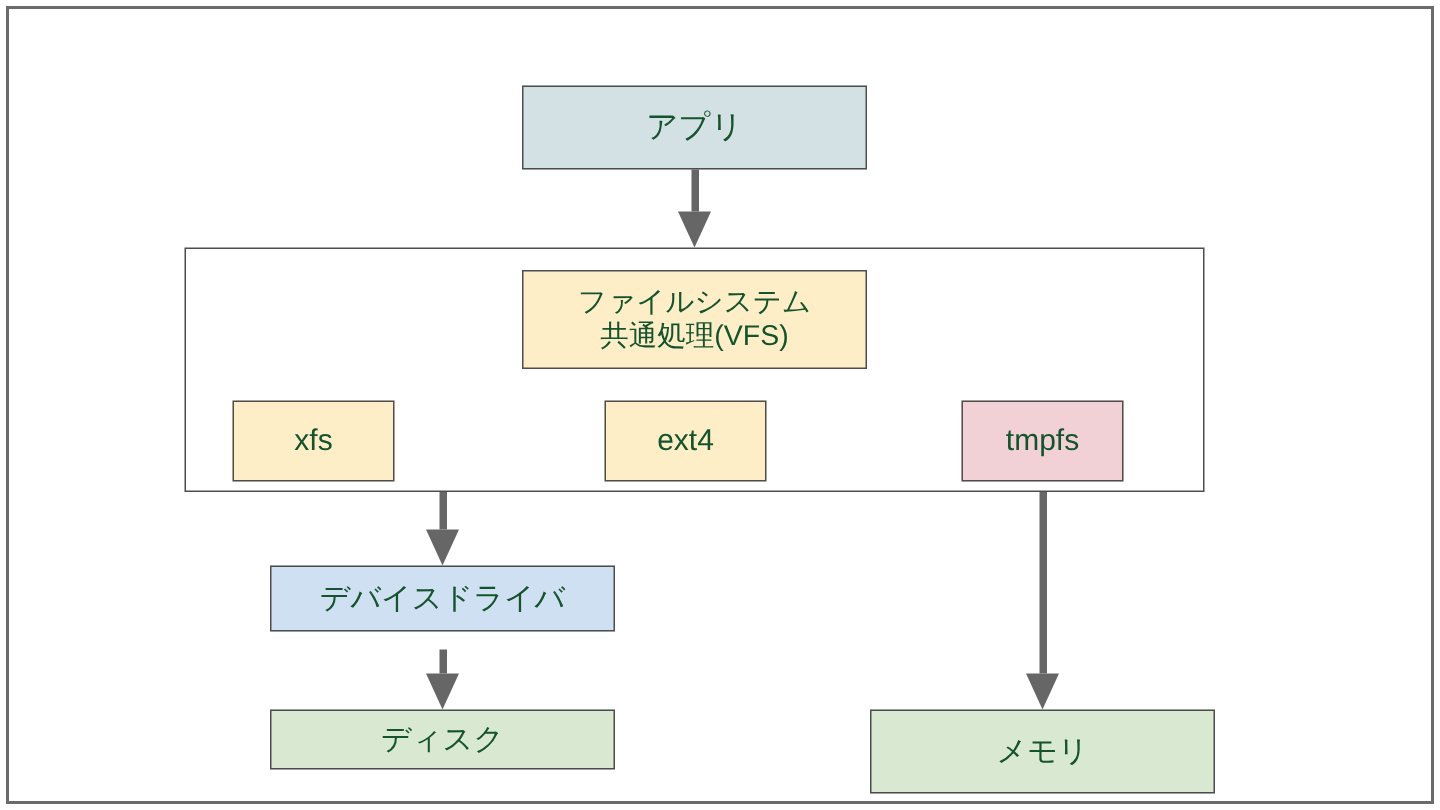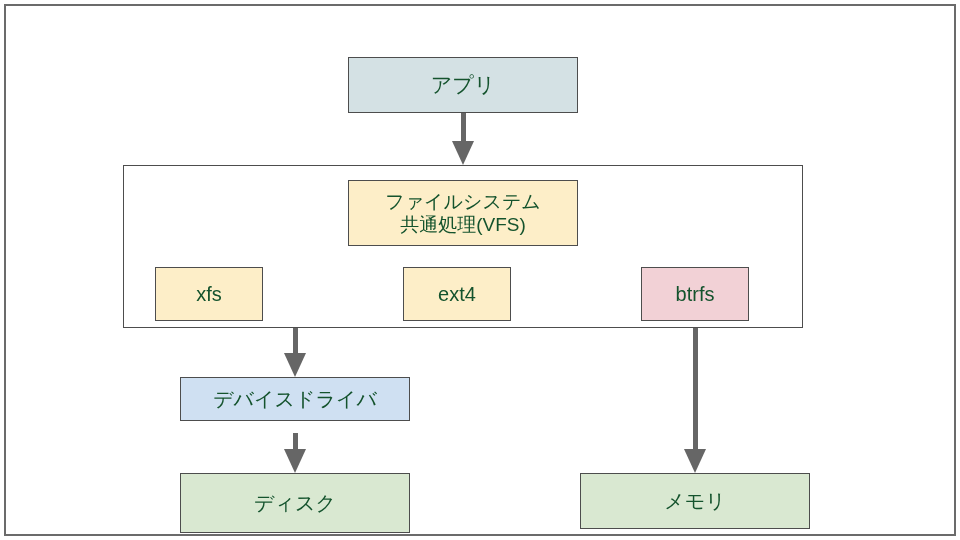--- a/index.html
+++ b/index.html
@@ -85,21 +85,21 @@
 
   .node-driver {
     left: 180px; top: 377px;
     width: 230px; height: 44px;
     background: #cfe0f2;
     font-size: 20px;
   }
 
   .node-disk {
     left: 180px; top: 473px;
-    width: 230px; height: 60px;
+    width: 230px; height: 40px;
     background: #d9e8d1;
     font-size: 20px;
   }
 
   .node-memory {
     left: 580px; top: 473px;
     width: 230px; height: 56px;
     background: #d9e8d1;
     font-size: 20px;
   }
@@ -160,21 +160,21 @@
     <div class="arrow-head"></div>
   </div>
 
   <div class="kernel-container"></div>
 
   <div class="node node-vfs">ファイルシステム
 共通処理(VFS)</div>
 
   <div class="node fs-box fs-0">xfs</div>
   <div class="node fs-box fs-2">ext4</div>
-  <div class="node fs-box fs-4 pink">btrfs</div>
+  <div class="node fs-box fs-4 pink">tmpfs</div>
 
   <div class="arrow arrow-kernel-driver">
     <div class="arrow-shaft"></div>
     <div class="arrow-head"></div>
   </div>
 
   <div class="arrow arrow-kernel-memory">
     <div class="arrow-shaft"></div>
     <div class="arrow-head"></div>
   </div>

